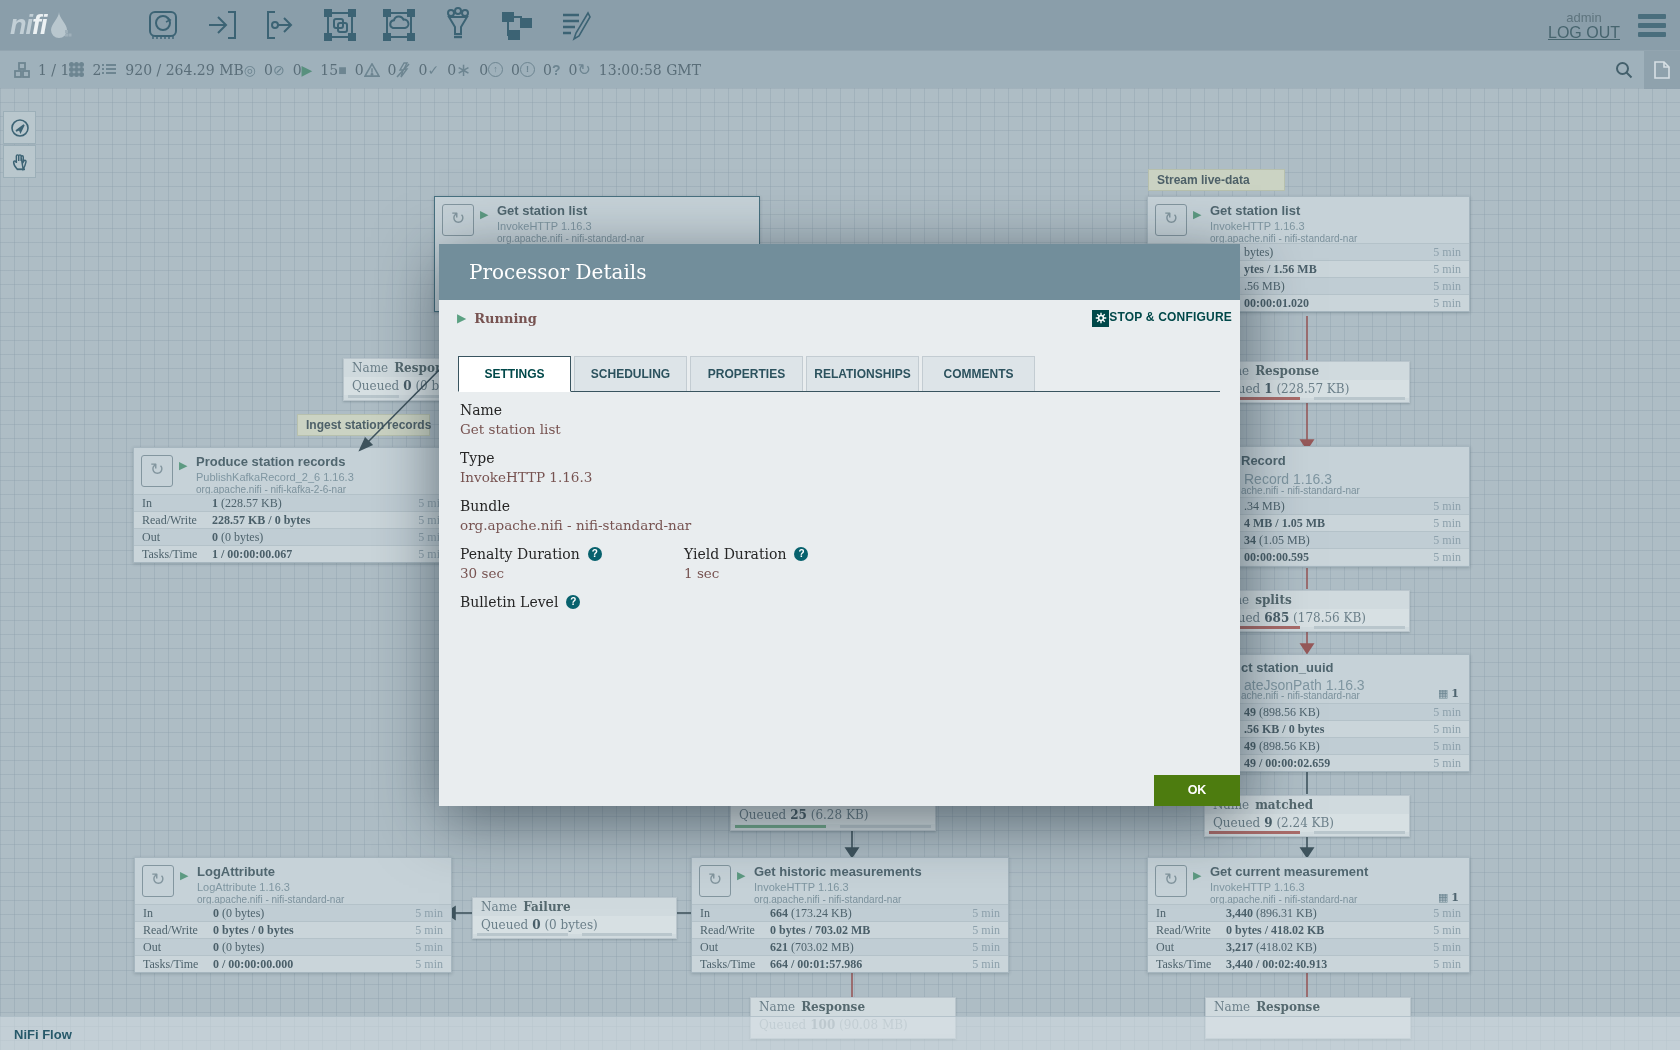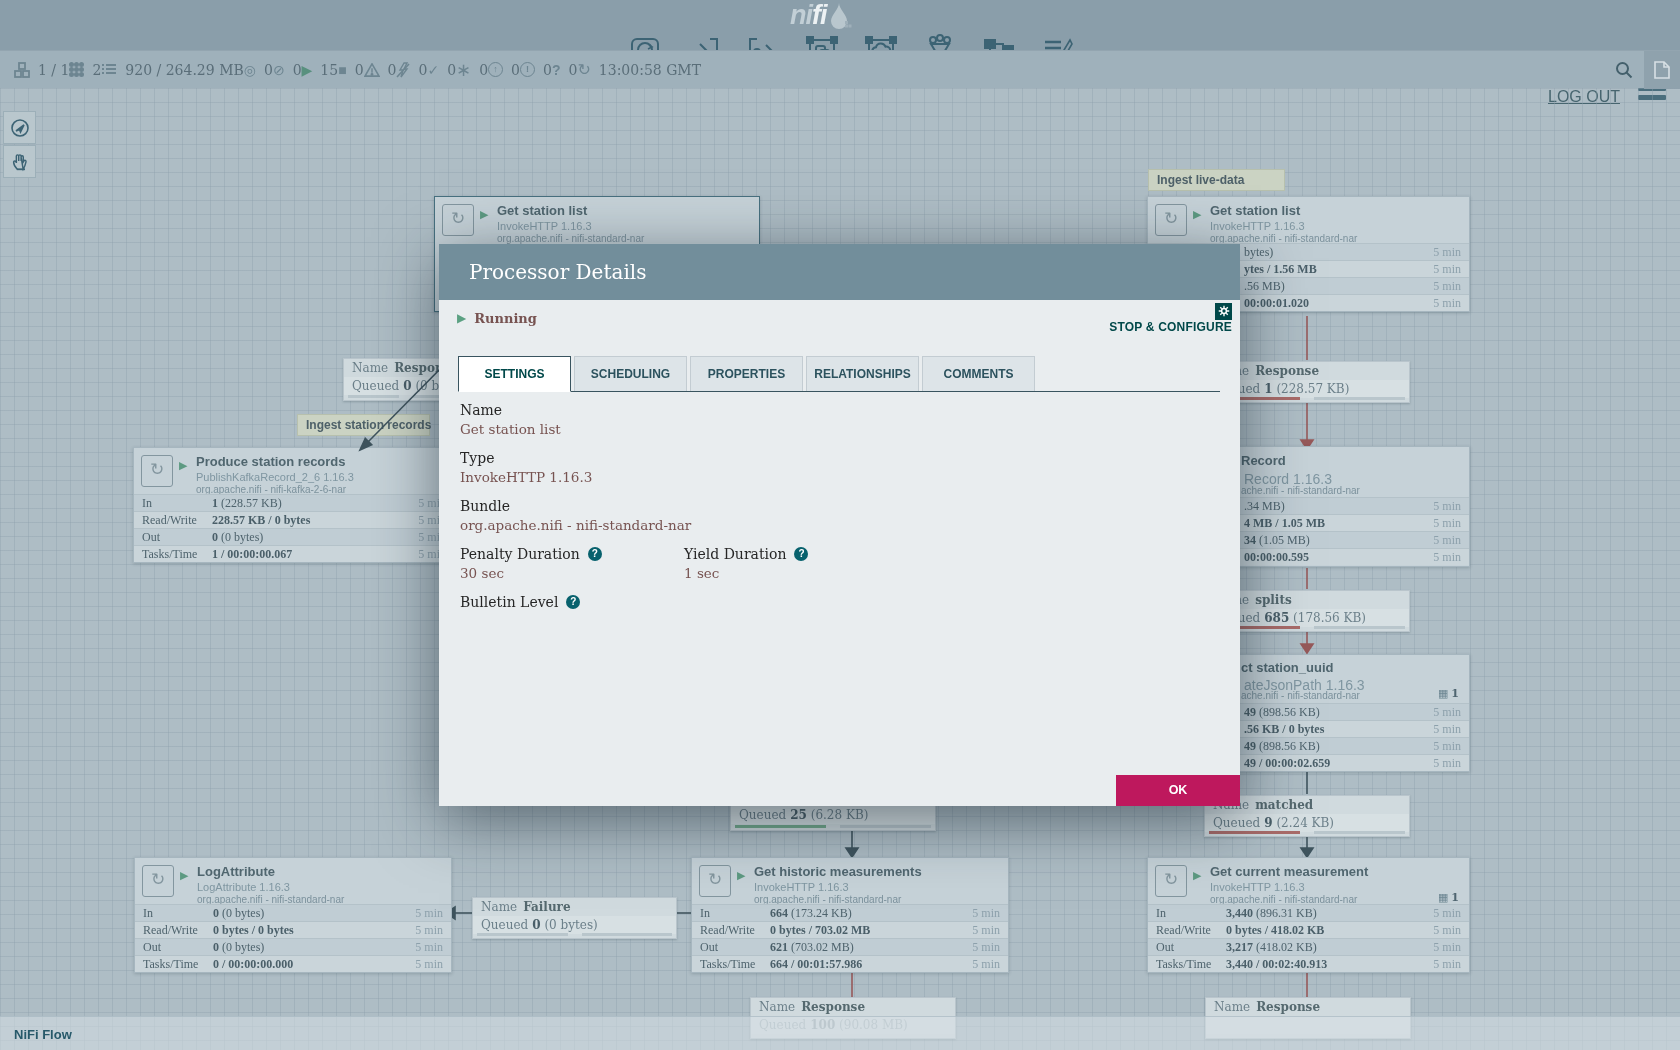--- a/index.html
+++ b/index.html
@@ -1,21 +1,21 @@
 <!DOCTYPE html>
 <html><head>
 <meta charset="utf-8">
 <style>
   html,body{margin:0;padding:0;background:#8d9fa9;}
   #app{position:relative;width:1680px;height:1050px;overflow:hidden;
        font-family:"Liberation Sans",sans-serif;background:#aebdc5;}
   .slab{font-family:"DejaVu Serif",serif;}
 
   
-  #top-header{position:absolute;left:0;top:0;width:1680px;height:50px;background:#8a9eaa;display:flex;align-items:center;flex-direction:column;}
+  #top-header{position:absolute;left:0;top:0;width:1680px;height:50px;background:#8a9eaa;display:flex;align-items:center;}
   #logo{display:flex;align-items:center;margin-left:10px;width:110px;}
   #logo .ni{font:italic 800 27px "Liberation Sans",sans-serif;color:#c2cfd6;letter-spacing:-1px;}
   #logo .fi{font:italic 800 27px "Liberation Sans",sans-serif;color:#edf2f4;letter-spacing:-1px;}
   #comp-toolbar{display:flex;gap:17px;margin-left:22px;}
   .tool{width:42px;height:42px;display:flex;align-items:center;justify-content:center;cursor:grab;}
   .tool svg{stroke:#3c6374;fill:none;stroke-width:2;}
   #hdr-right{margin-left:auto;display:flex;align-items:center;margin-right:14px;}
   #user-block{text-align:right;margin-right:18px;line-height:15px;}
   #user-name{font-size:13px;color:#5e747e;text-align:center;}
   #logout-link{font-size:16px;color:#47656f;text-decoration:underline;cursor:pointer;}
@@ -97,36 +97,36 @@
               display:flex;align-items:center;}
   #breadcrumb{margin-left:14px;font-size:13px;font-weight:600;color:#27596a;cursor:pointer;}
 
   
   #dialog{position:absolute;left:439px;top:244px;width:801px;height:562px;background:#e9edef;
           box-shadow:0 14px 60px rgba(15,30,40,.55);z-index:10;}
   #dialog-header{height:56px;background:#728e9b;color:#fff;font-size:20px;line-height:56px;padding-left:30px;}
   #dialog-status{height:36px;display:flex;align-items:center;padding:0 8px 0 18px;}
   #run-icon{color:#5ba182;font-size:12px;margin-right:8px;}
   #run-text{font-size:13px;font-weight:bold;color:#775351;}
-  #stop-config{margin-left:auto;display:flex;align-items:flex-end;gap:0;cursor:pointer;flex-direction:column;}
+  #stop-config{margin-left:auto;display:flex;align-items:flex-start;gap:0;cursor:pointer;}
   #stop-config .gear-tile{width:17px;height:17px;background:#004849;display:flex;align-items:center;justify-content:center;}
   #stop-config .sc-label{font-size:12px;font-weight:bold;color:#004849;letter-spacing:.2px;}
   #tabs{display:flex;margin:20px 20px 0 19px;border-bottom:1px solid #39545f;height:35px;}
   .tab{width:113px;text-align:center;line-height:35px;font-size:12px;font-weight:bold;color:#2c525e;
        background:#dde4e8;border:1px solid #c3ccd2;border-bottom:none;margin-right:3px;cursor:pointer;box-sizing:border-box;}
   .tab.active{background:#fff;border:1px solid #39545f;border-bottom:1px solid #fff;margin-bottom:-1px;color:#004849;}
   #dialog-body{padding:10px 30px 0 21px;}
   .field{margin-bottom:13px;}
   .flabel{display:flex;align-items:center;gap:8px;font-size:14px;color:#262626;height:16px;}
   .fvalue{font-size:13.5px;color:#775351;margin-top:3px;height:16px;}
   .field-row{display:flex;}
   .field-col{width:224px;}
   .help{display:inline-block;width:14px;height:14px;border-radius:50%;background:#07616d;color:#fff;
         font:bold 10px "Liberation Sans",sans-serif;text-align:center;line-height:14px;cursor:pointer;}
-  #ok-btn{position:absolute;right:0;bottom:0;width:124px;height:31px;background:#be185d;border:none;
+  #ok-btn{position:absolute;right:0;bottom:0;width:86px;height:31px;background:#4d7c0f;border:none;
           color:#fff;font:bold 12.5px "Liberation Sans",sans-serif;line-height:31px;text-align:center;cursor:pointer;}
 </style>
 </head>
 <body>
 
 <div id="app">
 
   <div id="top-header">
     <div id="logo">
       <span class="ni">ni</span>
@@ -364,21 +364,21 @@
       <line x1="1307" y1="398" x2="1307" y2="440"></line>
         <polygon points="1301,440 1313,440 1307,449"></polygon>
       <line x1="1307" y1="568" x2="1307" y2="589"></line>
       <line x1="1307" y1="628" x2="1307" y2="644"></line>
         <polygon points="1301,644 1313,644 1307,653"></polygon>
       <line x1="1307" y1="970" x2="1307" y2="997"></line>
       <line x1="1307" y1="1016" x2="1307" y2="1038" opacity=".5"></line>
     </g>
   </svg>
 
-  <div class="flow-label" style="left:1148px;top:169px;width:119px;">Ingest live-data</div>
+  <div class="flow-label" style="left:1148px;top:169px;width:119px;">Stream live-data</div>
   <div class="flow-label" style="left:297px;top:414px;width:115px;">Ingest station records</div>
 
   <div class="proc selected" style="left:434px;top:196px;width:324px;height:114px;">
     <div class="phead">
       <span class="pstamp">↻</span>
       <span class="prun">▶</span>
       <div class="ptitle">Get station list</div>
       <div class="ptype">InvokeHTTP 1.16.3</div>
       <div class="pbundle">org.apache.nifi - nifi-standard-nar</div>
     </div>

